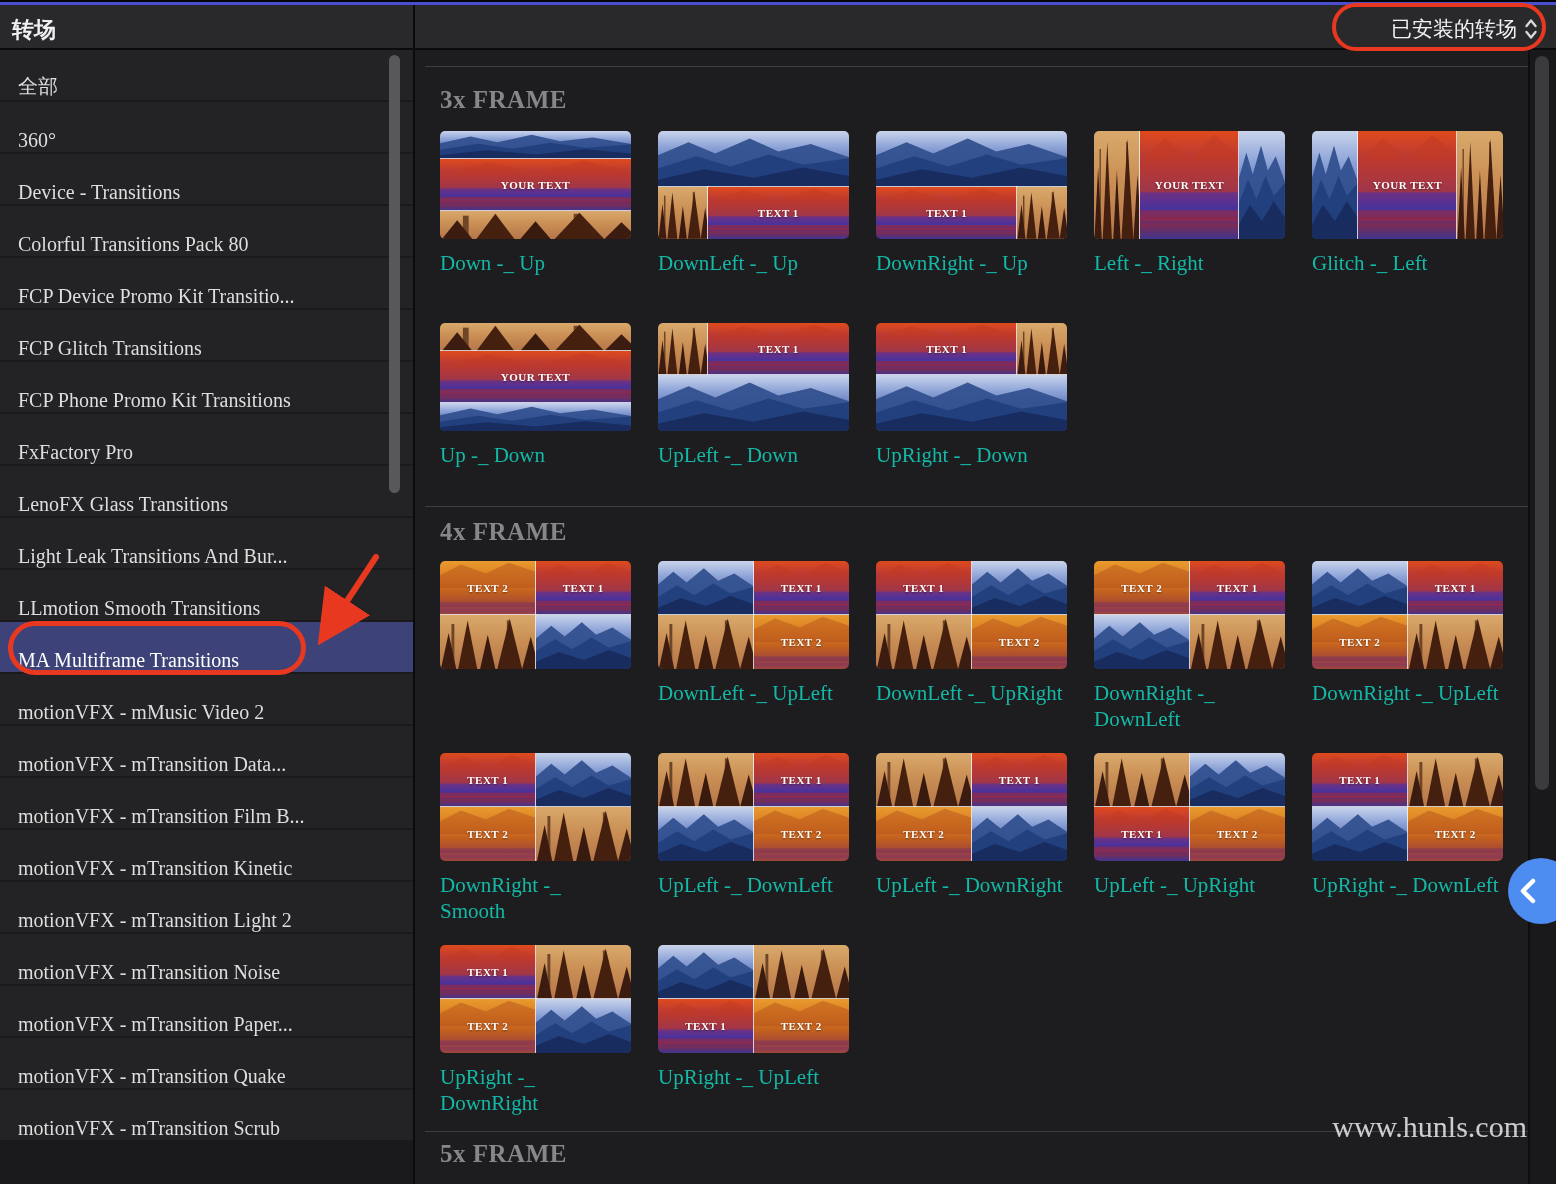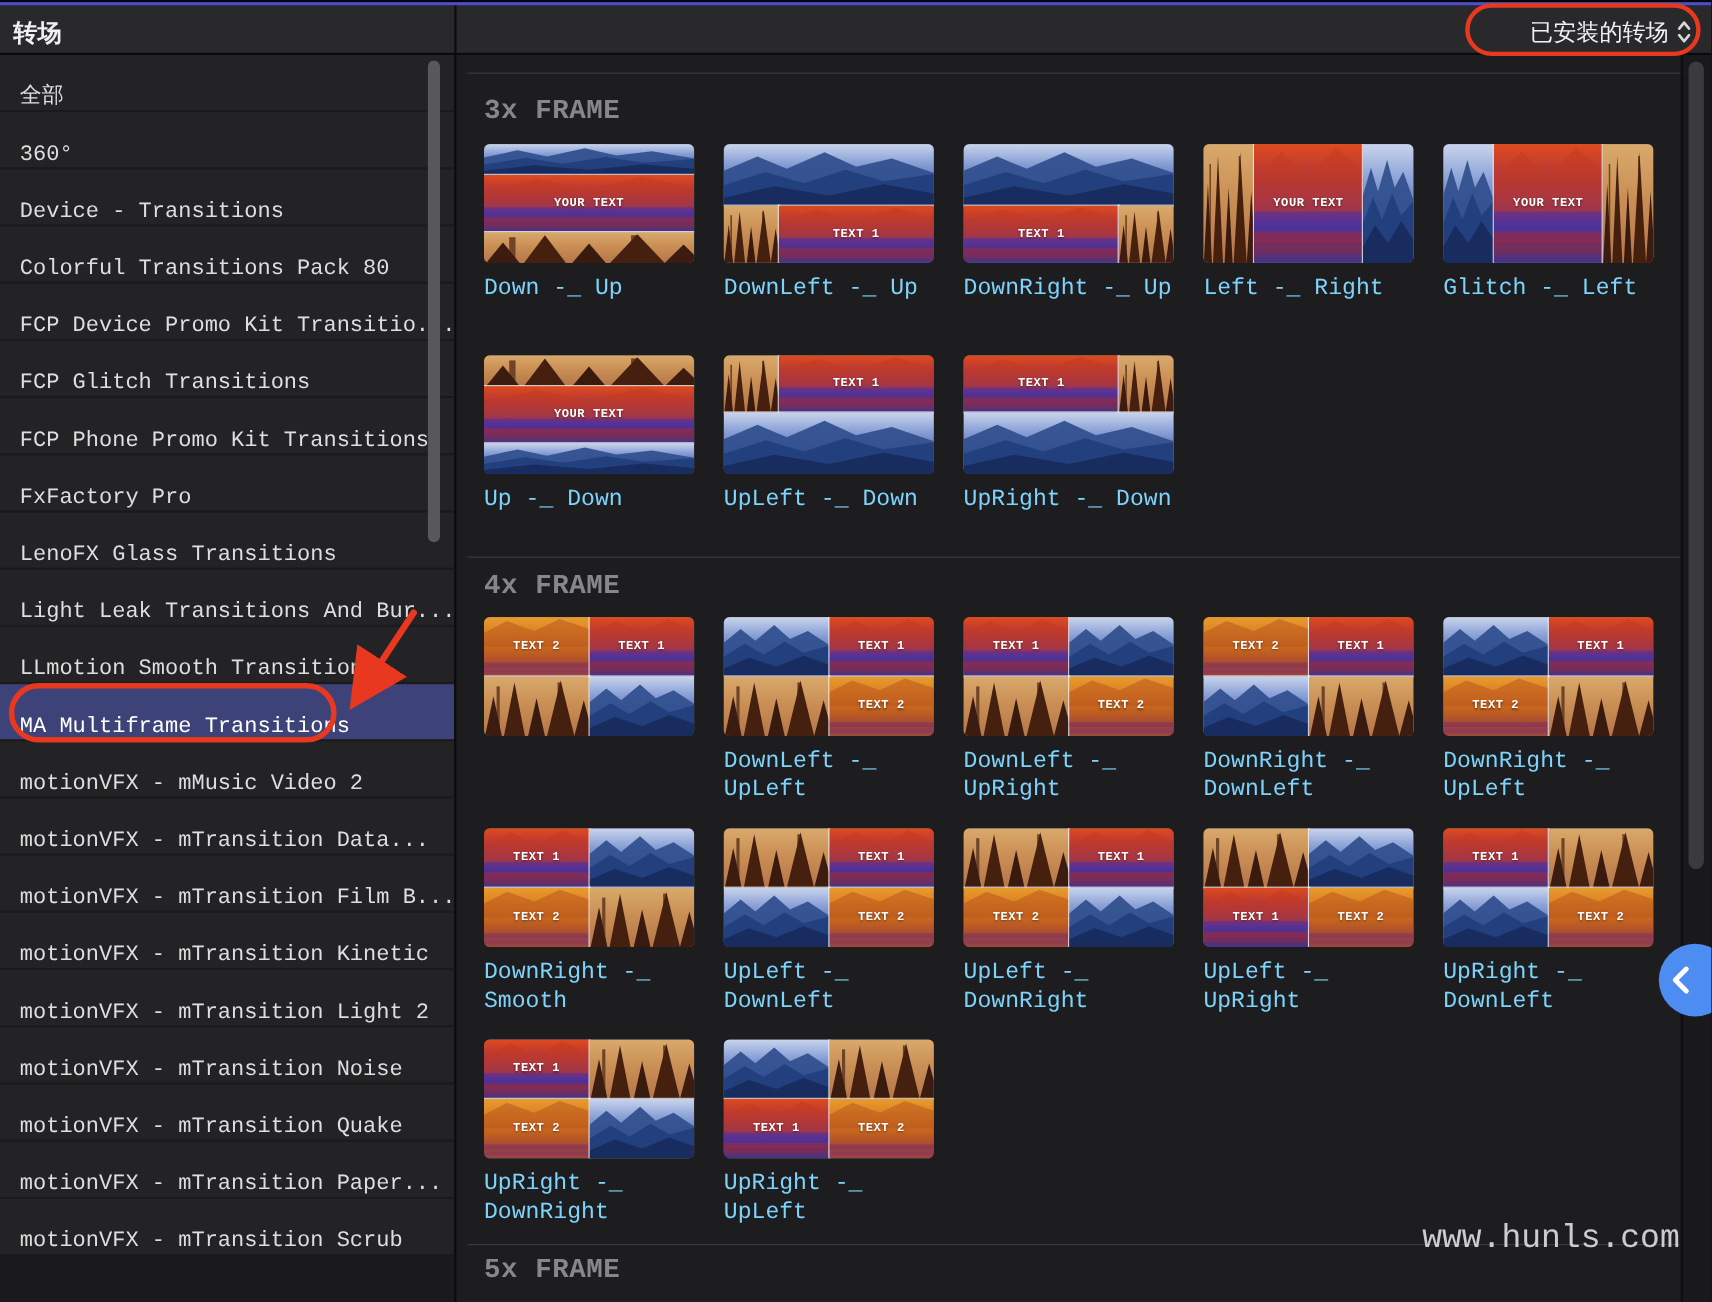--- a/index.html
+++ b/index.html
@@ -1,18 +1,18 @@
 <!DOCTYPE html>
 <html><head>
 <meta charset="utf-8">
 <style>
   html,body{margin:0;padding:0;background:#0d0d0f;}
   *{box-sizing:border-box;}
   #app{position:relative;width:1556px;height:1184px;background:#1d1d1f;overflow:hidden;
-       font-family:Liberation Mono, monospace;color:#e6e6e8;}
+       font-family:Liberation Serif, serif;color:#e6e6e8;}
   
   #top-black{position:absolute;left:0;top:0;width:100%;height:2px;background:#060608;}
   #top-accent{position:absolute;left:0;top:2px;width:100%;height:3px;background:#4a4ecf;}
   
   #header{position:absolute;left:0;top:5px;width:100%;height:45px;background:#29292b;
           border-bottom:2px solid #0b0b0d;}
   #sidebar-title{position:absolute;left:12px;top:10px;font-size:22px;font-weight:600;color:#f0f0f2;}
   #header-divider{position:absolute;left:413px;top:0;width:2px;height:50px;background:#0b0b0d;}
   #dropdown{position:absolute;right:18px;top:7px;height:34px;display:flex;align-items:center;gap:7px;cursor:default;}
   #dropdown .dd-label{font-size:21px;color:#f2f2f4;}
@@ -33,21 +33,21 @@
   .thumb{position:relative;width:191px;height:108px;border-radius:5px;overflow:hidden;background:#101012;}
   .cell{position:absolute;overflow:hidden;outline:1px solid rgba(245,245,247,.8);
         display:flex;align-items:center;justify-content:center;text-align:center;}
   .cell svg{position:absolute;left:0;top:0;width:100%;height:100%;}
   .tile-text{position:relative;z-index:2;color:#fff;font-weight:800;font-size:11px;line-height:1.15;
              letter-spacing:.5px;text-shadow:0 1px 2px rgba(0,0,0,.45);max-width:82%;}
   .tile-B{background:linear-gradient(180deg,#c9d4ec 0%,#8fa5d8 28%,#5c74b8 58%,#42598f 100%);}
   .tile-R{background:linear-gradient(180deg,#df4a1c 0%,#bb3a34 24%,#8c3364 46%,#5d3190 64%,#3d33a0 76%,#7c2c54 87%,#3f348e 100%);}
   .tile-O{background:linear-gradient(180deg,#e89b2e 0%,#d97c22 32%,#c2601f 58%,#a84b33 78%,#8e3a52 92%,#a04a38 100%);}
   .tile-T{background:linear-gradient(180deg,#d9a96b 0%,#ca8f55 45%,#b5764a 100%);}
-  .card-label{margin-top:11px;font-size:21px;line-height:26px;color:#7dd3fc;}
+  .card-label{margin-top:11px;font-size:21px;line-height:26px;color:#14b8a6;}
   
   #browser-scroll-lane{position:absolute;left:1528px;top:50px;width:28px;height:1134px;background:#19191b;border-left:2px solid #0e0e10;}
   #browser-scrollbar{position:absolute;left:1535px;top:56px;width:14px;height:734px;border-radius:7px;background:#3b3b3f;}
   
   .annotation{position:absolute;pointer-events:none;}
   #ellipse-dropdown{left:1332px;top:3px;width:214px;height:48px;border:4px solid #e8381f;border-radius:26px;}
   #ellipse-selected{left:8px;top:621px;width:298px;height:54px;border:5px solid #e8381f;border-radius:27px;}
   
   #nav-button{position:absolute;left:1508px;top:858px;width:66px;height:66px;border-radius:50%;
               background:#4d8cf0;display:flex;align-items:center;justify-content:center;cursor:pointer;}
@@ -125,24 +125,24 @@
         <div class="side-item">
     <span class="side-label">motionVFX - mTransition Kinetic</span>
   </div>
         <div class="side-item">
     <span class="side-label">motionVFX - mTransition Light 2</span>
   </div>
         <div class="side-item">
     <span class="side-label">motionVFX - mTransition Noise</span>
   </div>
         <div class="side-item">
+    <span class="side-label">motionVFX - mTransition Paper...</span>
+  </div>
+        <div class="side-item">
     <span class="side-label">motionVFX - mTransition Quake</span>
-  </div>
-        <div class="side-item">
-    <span class="side-label">motionVFX - mTransition Paper...</span>
   </div>
         <div class="side-item">
     <span class="side-label">motionVFX - mTransition Scrub</span>
   </div>
       </div>
     <div id="sidebar-scrollbar"></div>
   </div>
   <div id="main-divider"></div>
 
   <div id="browser">

